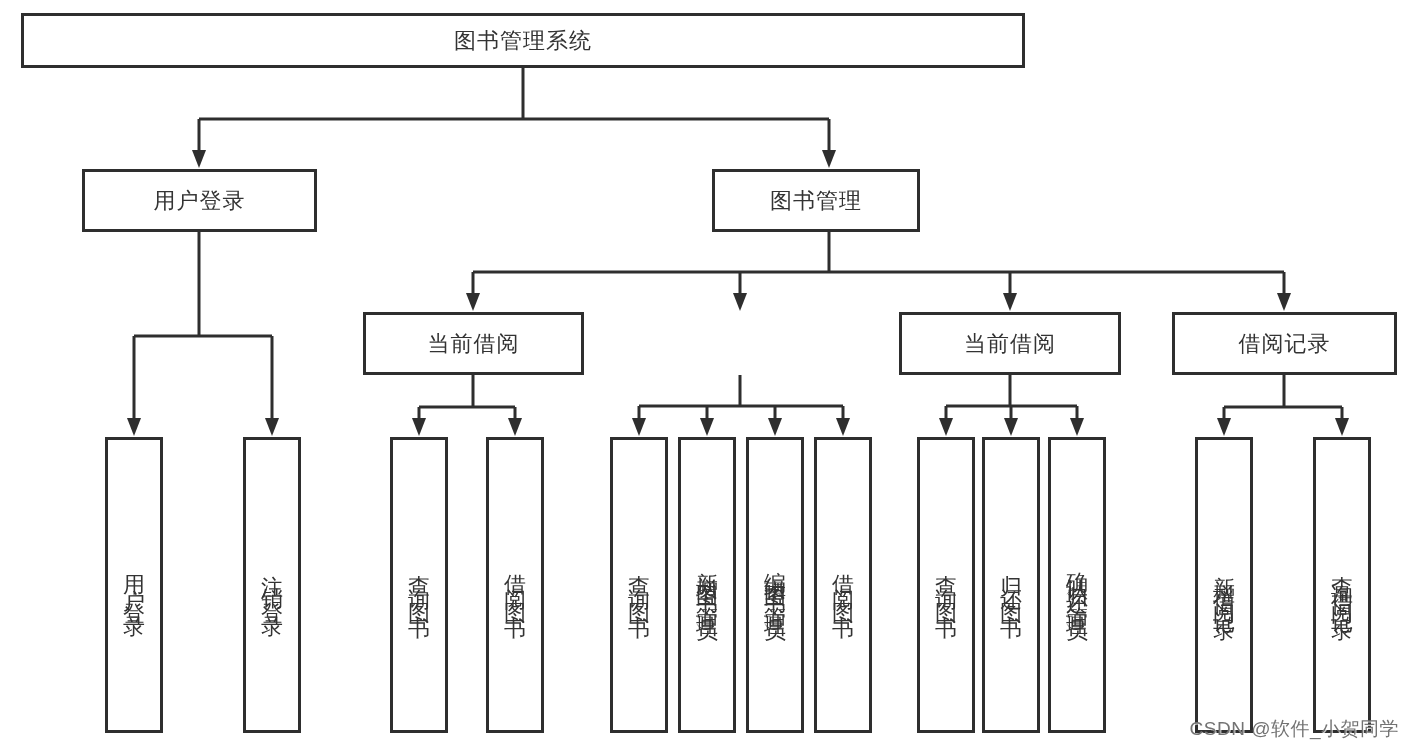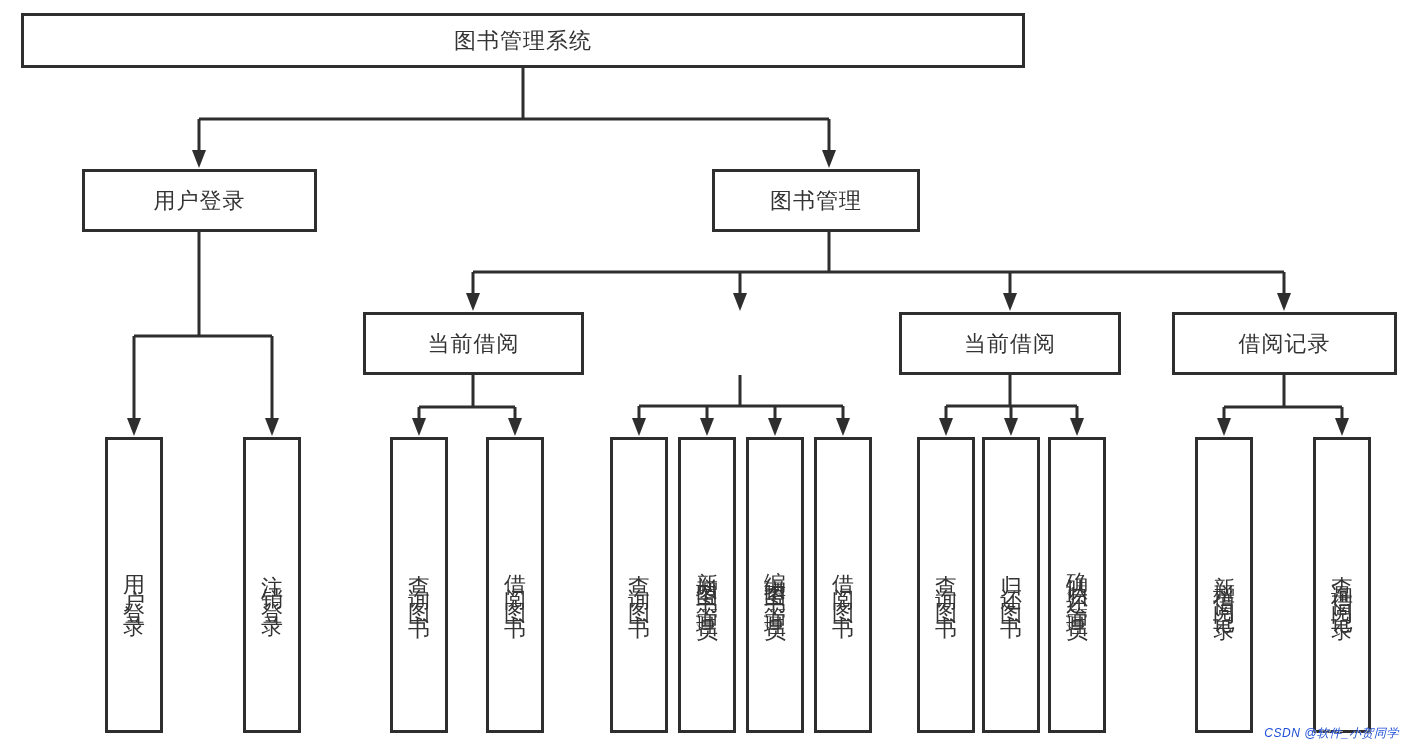--- a/index.html
+++ b/index.html
@@ -56,26 +56,25 @@
     text-orientation: mixed;
     font-size: 22px;
   }
   .ls4 { letter-spacing: 14px; }
   .ls6 { letter-spacing: 9px; }
   .ls9 { letter-spacing: 7px; }
   .watermark {
     position: absolute;
     right: 6px;
     bottom: 5px;
-    font-size: 12px;
+    font-size: 19px;
     letter-spacing: 0.5px;
-    color: #1d4ed8;
+    color: #737373;
     z-index: 5;
     text-shadow: 1px 1px 0 rgba(255,255,255,0.75);
-    font-style: italic;
   }
 </style>
 </head>
 <body>
 
 <div class="canvas">
 
   <svg class="connectors" viewBox="0 0 1405 747" xmlns="http://www.w3.org/2000/svg">
     <g>
       <path d="M523 68 V119 M199 119 H829 M199 119 V152 M829 119 V152"></path>

